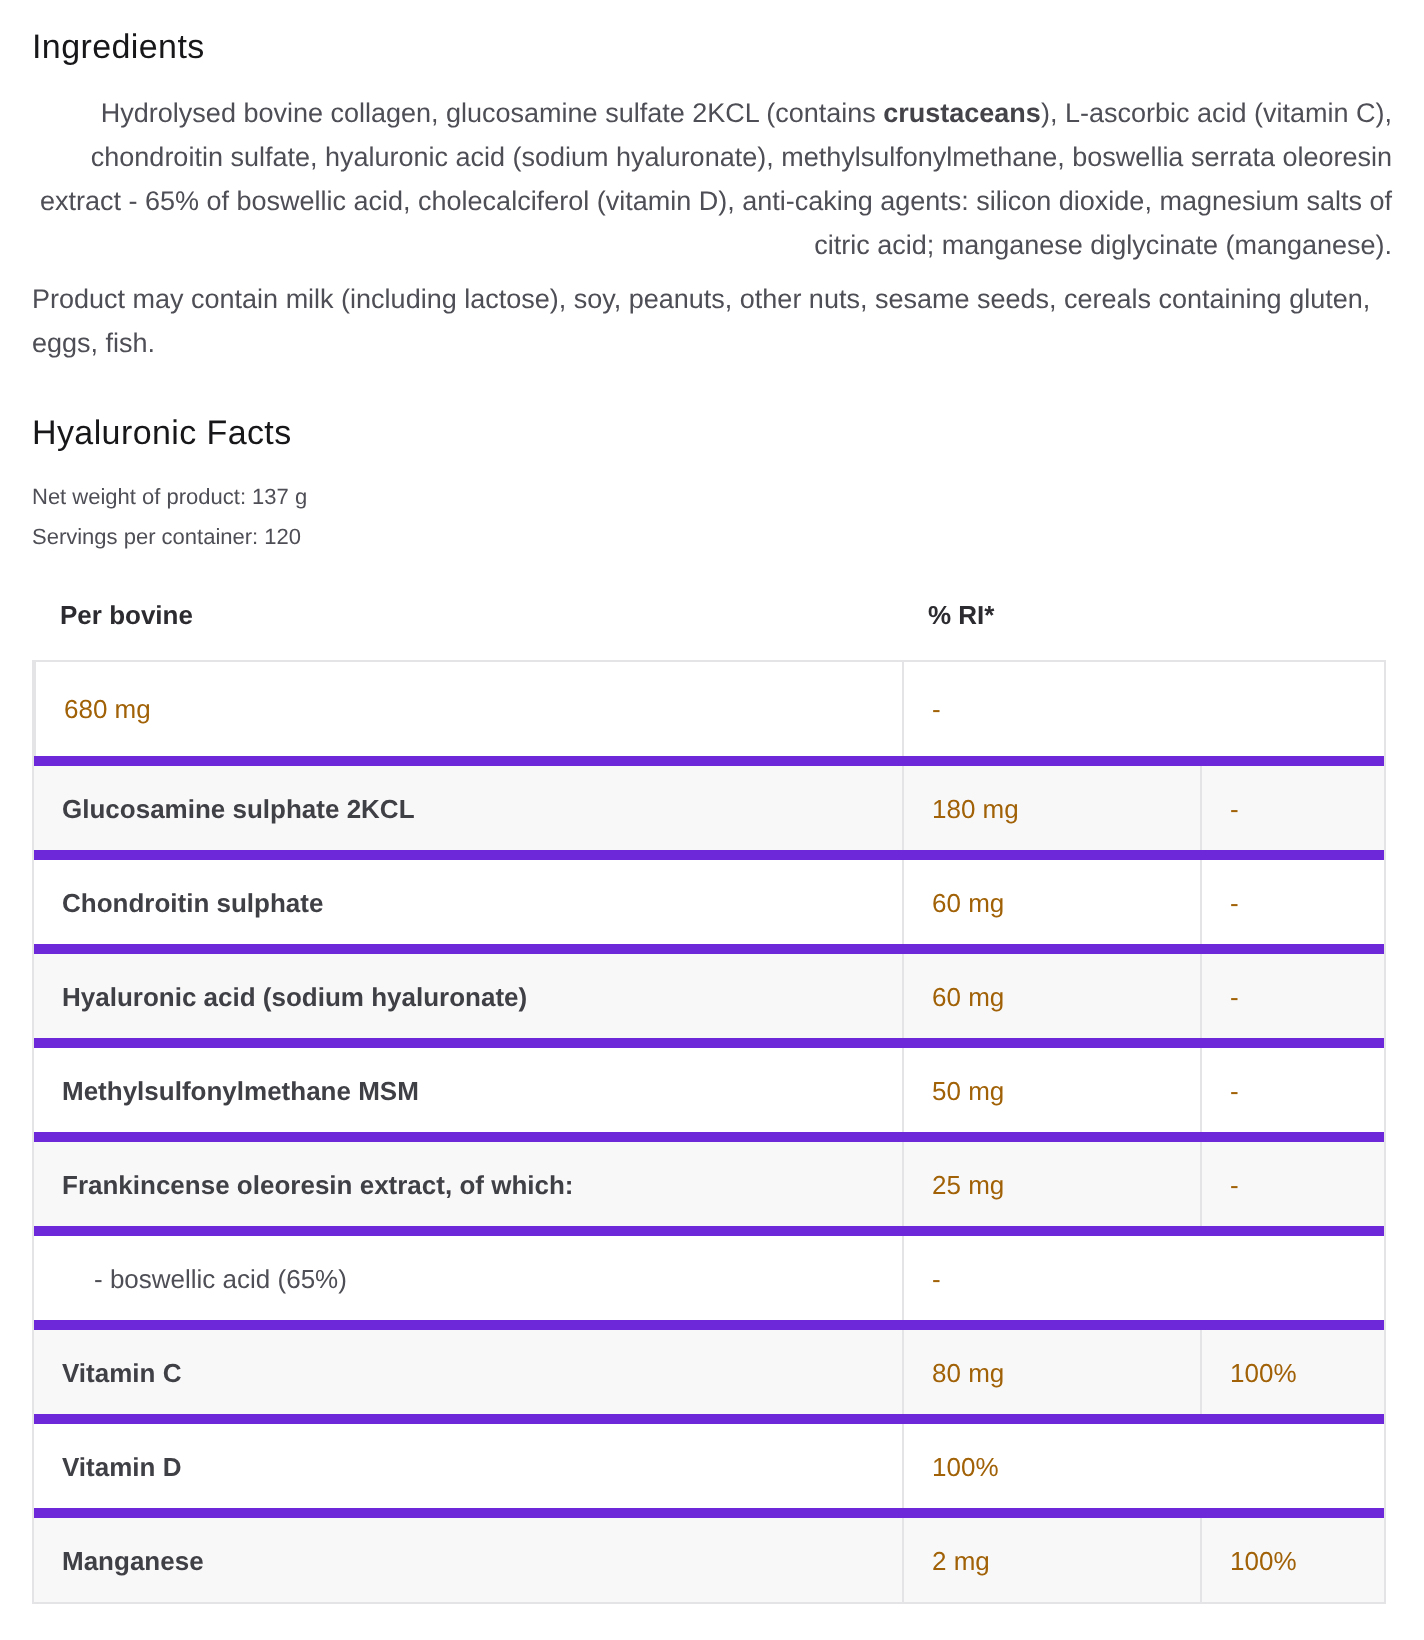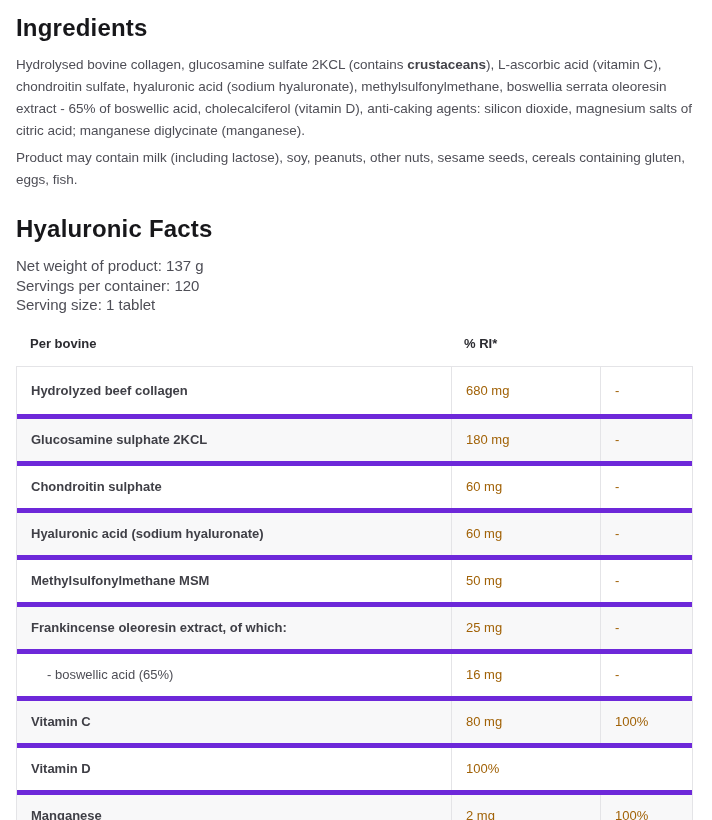--- a/index.html
+++ b/index.html
@@ -8,37 +8,37 @@
     width: 712px;
     height: 820px;
     overflow: hidden;
     font-family: "Liberation Sans", sans-serif;
     color: #4e4e56;
   }
   .page {
     padding: 14px 16px 0 16px;
   }
   .section-title {
-    font-size: 24px;
-    font-weight: 700;
+    font-size: 17px;
+    font-weight: 400;
     color: #17171a;
     letter-spacing: 0.2px;
   }
   .body-text {
     font-size: 13.5px;
     line-height: 22px;
     color: #4e4e56;
   }
-  .para-ingredients { margin-top: 12px; }
+  .para-ingredients { margin-top: 12px; text-align: right; }
   .para-allergens { margin-top: 5px; }
   .bold-inline { font-weight: 700; color: #434349; }
   .nutrition-title { margin-top: 24px; }
   .meta-block { margin-top: 13px; }
   .meta-line {
-    font-size: 15px;
+    font-size: 11px;
     line-height: 19.5px;
     color: #4e4e56;
   }
   
   .ntable { margin-top: 21px; width: 677px; }
   .thead-row {
     display: grid;
     grid-template-columns: 434px 149px 1fr;
     padding-bottom: 15px;
   }
@@ -92,31 +92,29 @@
 
   <p class="body-text para-ingredients"><span>Hydrolysed bovine collagen, glucosamine sulfate 2KCL (contains </span><span class="bold-inline">crustaceans</span><span>), L-ascorbic acid (vitamin C), chondroitin sulfate, hyaluronic acid (sodium hyaluronate), methylsulfonylmethane, boswellia serrata oleoresin extract - 65% of boswellic acid, cholecalciferol (vitamin D), anti-caking agents: silicon dioxide, magnesium salts of citric acid; manganese diglycinate (manganese).</span></p>
 
   <p class="body-text para-allergens">Product may contain milk (including lactose), soy, peanuts, other nuts, sesame seeds, cereals containing gluten, eggs, fish.</p>
 
   <h2 class="section-title nutrition-title">Hyaluronic Facts</h2>
 
   <div class="meta-block">
     <div class="meta-line">Net weight of product: 137 g</div>
     <div class="meta-line">Servings per container: 120</div>
-    <div class="meta-line">Serving size: 1 tablet</div>
   </div>
 
   <div class="ntable">
     <div class="thead-row">
       <div class="thead-cell">Per bovine</div>
       <div class="thead-cell">% RI*</div>
     </div>
     <div class="tbody">
         <div class="trow">
-          <div class="cell name">Hydrolyzed beef collagen</div>
           <div class="cell val">680 mg</div>
           <div class="cell ri">-</div>
         </div>
         <div class="trow alt">
           <div class="cell name">Glucosamine sulphate 2KCL</div>
           <div class="cell val">180 mg</div>
           <div class="cell ri">-</div>
         </div>
         <div class="trow">
           <div class="cell name">Chondroitin sulphate</div>
@@ -133,21 +131,20 @@
           <div class="cell val">50 mg</div>
           <div class="cell ri">-</div>
         </div>
         <div class="trow alt">
           <div class="cell name">Frankincense oleoresin extract, of which:</div>
           <div class="cell val">25 mg</div>
           <div class="cell ri">-</div>
         </div>
         <div class="trow">
           <div class="cell name indent">- boswellic acid (65%)</div>
-          <div class="cell val">16 mg</div>
           <div class="cell ri">-</div>
         </div>
         <div class="trow alt">
           <div class="cell name">Vitamin C</div>
           <div class="cell val">80 mg</div>
           <div class="cell ri">100%</div>
         </div>
         <div class="trow">
           <div class="cell name">Vitamin D</div>
           <div class="cell ri">100%</div>

